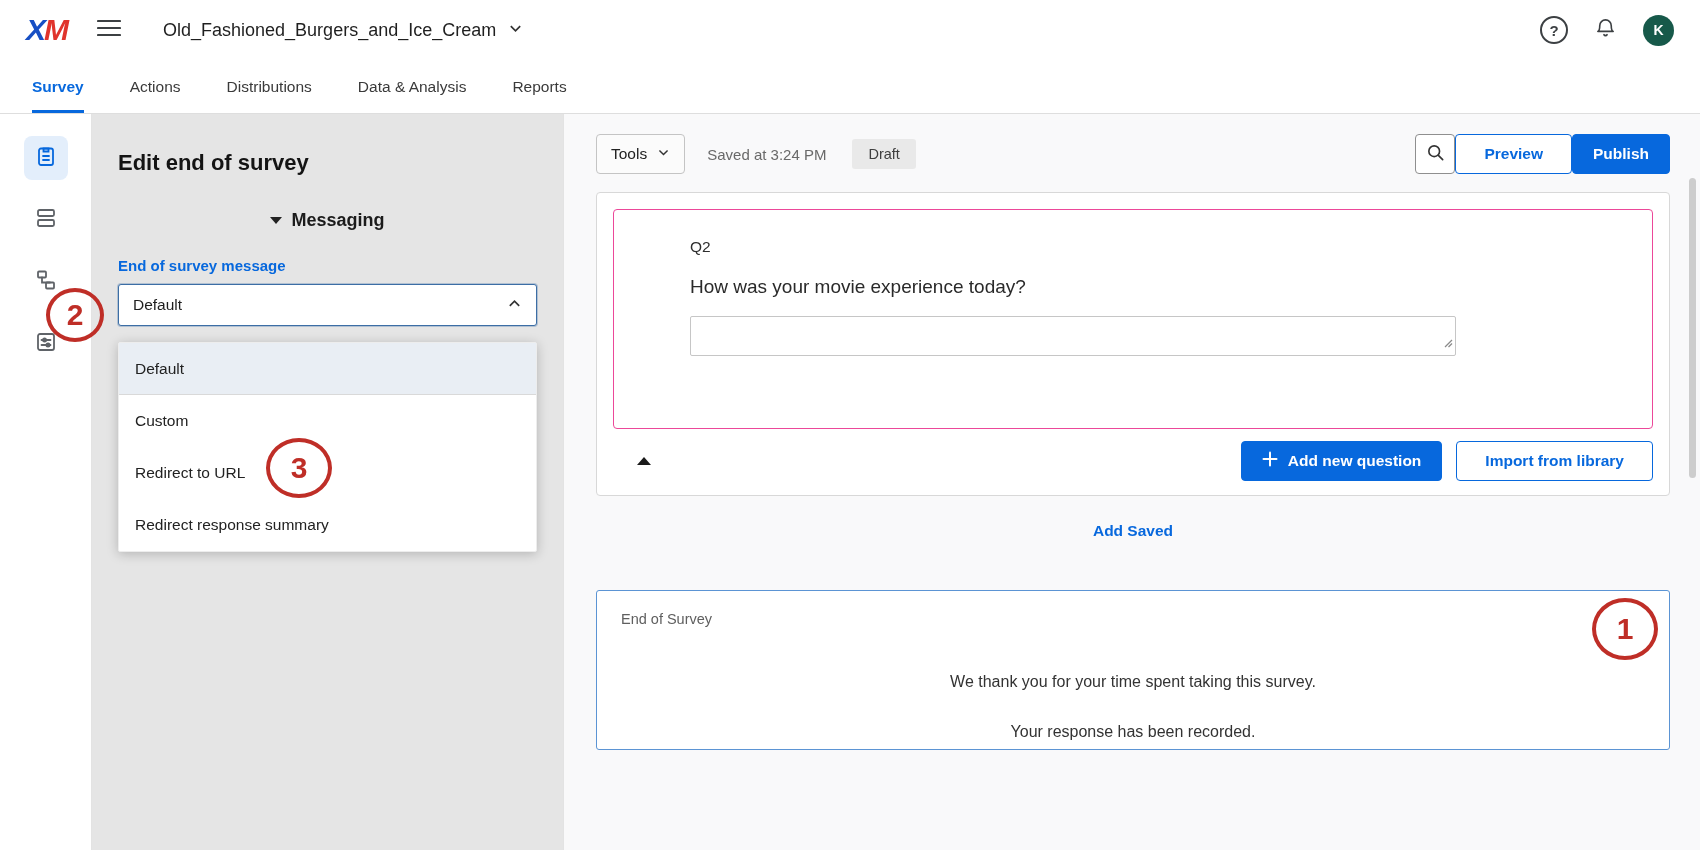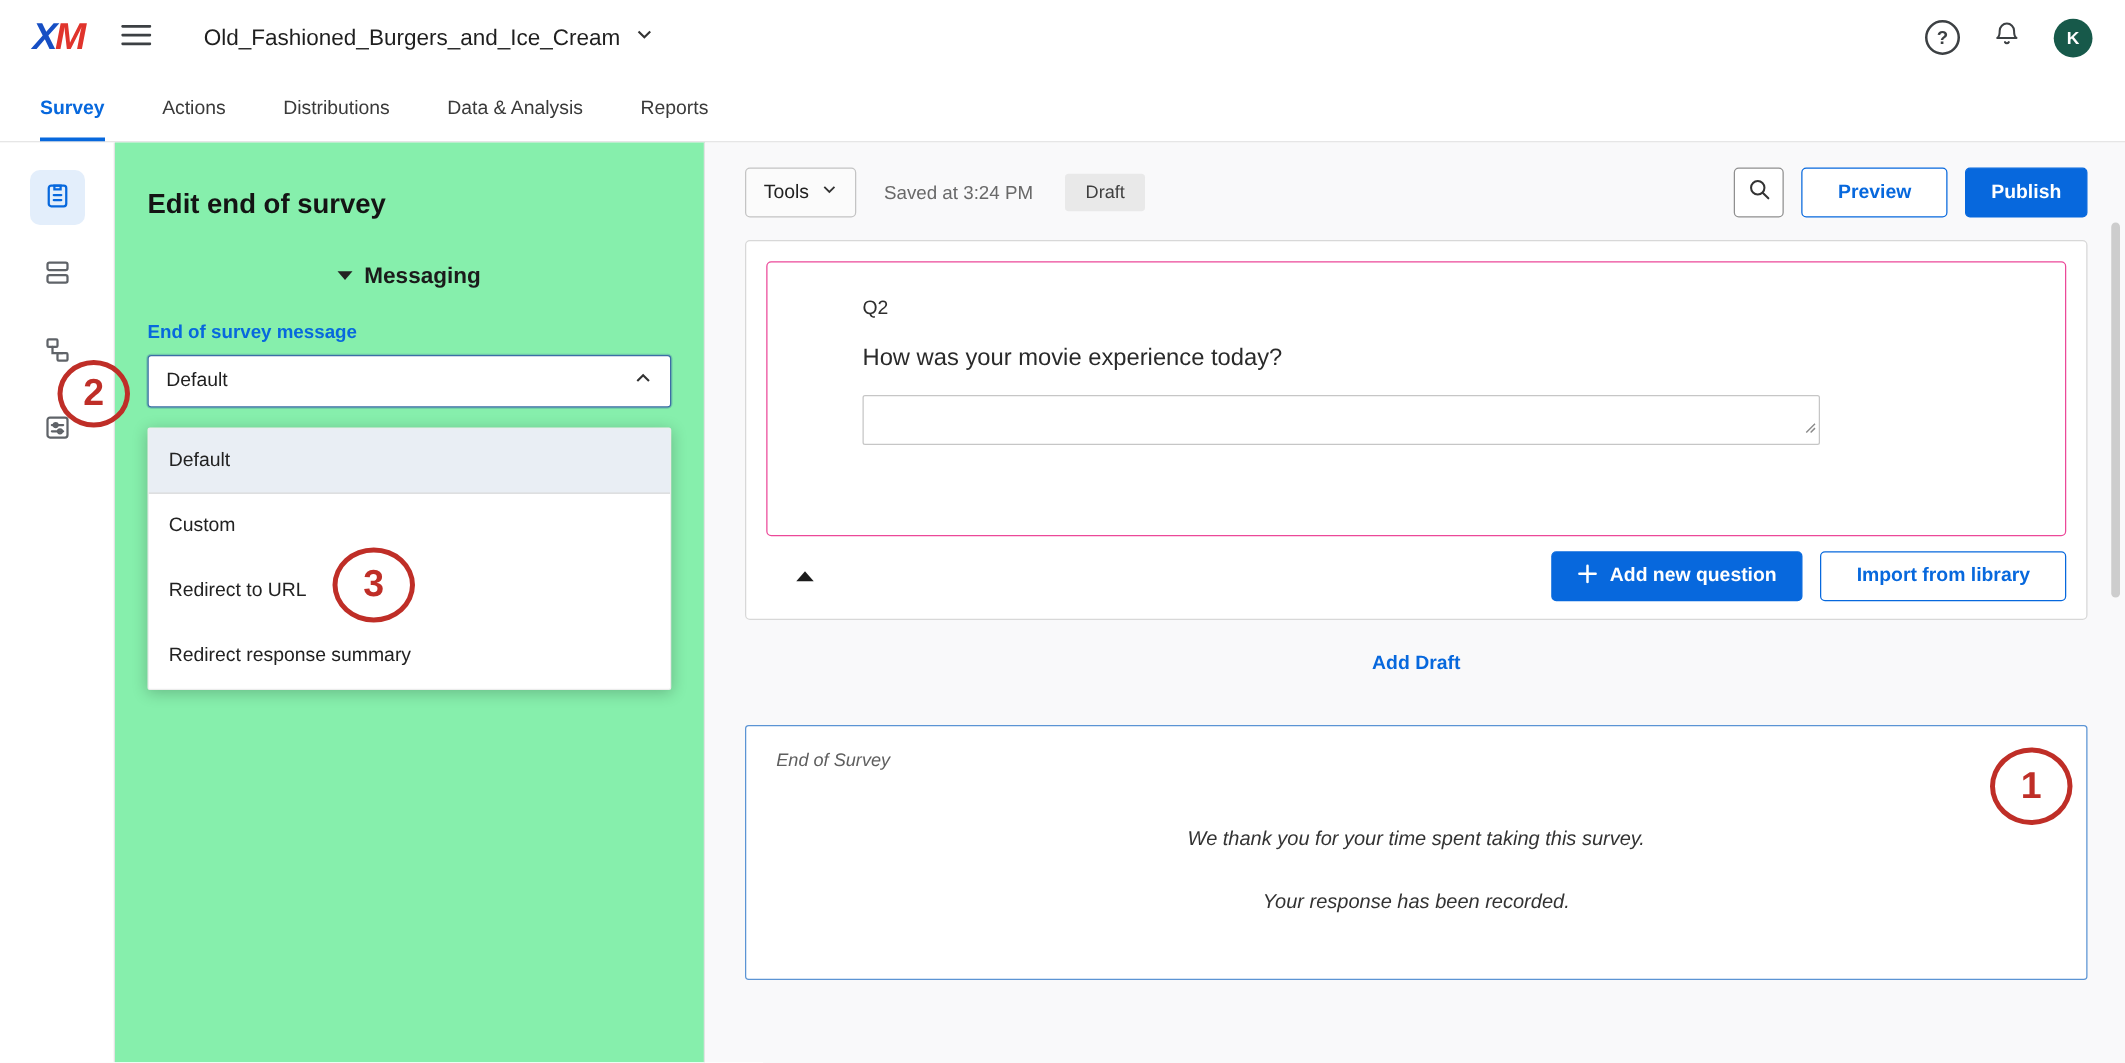--- a/index.html
+++ b/index.html
@@ -30,61 +30,61 @@
   .body { display:flex; height:736px; }
 
   
   .rail { width:92px; border-right:1px solid #e3e3e3; padding-top:22px; display:flex; flex-direction:column; align-items:center; gap:18px; background:#fff; }
   .rail-item { width:44px; height:44px; border-radius:8px; display:flex; align-items:center; justify-content:center; cursor:pointer; }
   .rail-item.active { background:#e3eefb; }
   .rail-item svg { stroke:#5f6368; }
   .rail-item.active svg { stroke:#0768dd; }
 
   
-  .panel { width:472px; border-right:1px solid #e3e3e3; padding:36px 26px 4px 26px; background:#86efac; }
+  .panel { width:472px; border-right:1px solid #e3e3e3; padding:36px 26px 4px 26px; background:#e5e5e5; }
   .panel-title { font-size:22px; font-weight:700; color:#141414; line-height:26px; }
   .section-row { margin-top:34px; display:flex; align-items:center; gap:9px; cursor:pointer;justify-content:center; }
   .caret-down { width:0; height:0; border-left:6px solid transparent; border-right:6px solid transparent; border-top:7px solid #222; }
   .section-label { font-size:18px; font-weight:700; color:#1b1b1b; }
   .field-label { margin-top:26px; font-size:15px; font-weight:600; color:#0768dd; cursor:pointer; }
   .select-box { margin-top:10px; height:42px; border:1px solid #3c6ea5; box-shadow:0 0 0 1px rgba(60,110,165,0.30); border-radius:3px;
                 display:flex; align-items:center; justify-content:space-between; padding:0 14px; font-size:15.5px; color:#1f1f1f; background:#fff; cursor:pointer; }
   .menu { margin-top:16px; background:#fff; border-radius:2px; box-shadow:0 2px 12px rgba(0,0,0,0.22); border:1px solid #ededed; }
   .menu-option { height:52px; display:flex; align-items:center; padding:0 16px; font-size:15.5px; color:#222; cursor:pointer; }
   .menu-option.selected { background:#e9eef4; border-bottom:1px solid #d9d9d9; }
 
   
   .main { flex:1; background:#f9f9fa; padding:20px 30px 0 32px; position:relative; }
   .toolbar { display:flex; align-items:center; height:40px; }
   .tools-btn { height:40px; display:flex; align-items:center; gap:10px; padding:0 14px; background:#fbfbfb;
                border:1px solid #c4c4c4; border-radius:4px; font-size:15.5px; color:#222; cursor:pointer; }
   .saved-text { margin-left:22px; font-size:15px; color:#696969; }
   .badge { margin-left:26px; background:#e9e9e9; color:#3f3f3f; font-size:14.5px; padding:7px 16px; border-radius:3px; }
-  .toolbar-right { margin-left:auto; display:flex; align-items:center; gap:14px; }
+  .toolbar-right { margin-left:auto; display:flex; align-items:center; }
   .icon-btn { width:40px; height:40px; background:#fff; border:1px solid #8f8f8f; border-radius:4px;
               display:flex; align-items:center; justify-content:center; cursor:pointer; }
   .btn { height:40px; border-radius:4px; font-size:15.5px; font-weight:600; display:flex; align-items:center; justify-content:center; cursor:pointer; font-family:"Liberation Sans", sans-serif; }
   .btn-outline { background:#fff; border:1px solid #0768dd; color:#0768dd; padding:0 28px; }
   .btn-solid { background:#0768dd; border:1px solid #0768dd; color:#fff; padding:0 20px; gap:10px; }
 
   .question-card { margin-top:18px; background:#fff; border:1px solid #d8d8d8; border-radius:4px; padding:16px 16px 14px 16px; }
   .question-box { border:1px solid #ec4899; border-radius:4px; min-height:220px; padding:28px 20px 30px 76px; cursor:pointer; }
   .qid { font-size:15.5px; color:#2e2e2e; }
   .question-text { margin-top:20px; font-size:19px; color:#2a2a2a; }
   .answer-wrap { position:relative; margin-top:18px; width:766px; }
   .answer-input { width:766px; height:40px; border:1px solid #c6c6c6; border-radius:2px; background:#fff; resize:none; font-family:"Liberation Sans", sans-serif; font-size:15px; padding:8px 10px; display:block; }
   .resize-grip { position:absolute; right:3px; bottom:4px; pointer-events:none; }
   .card-footer { margin-top:12px; display:flex; align-items:center; }
   .collapse-tri { margin-left:24px; width:0; height:0; border-left:7px solid transparent; border-right:7px solid transparent; border-bottom:8px solid #1b1b1b; cursor:pointer; }
   .footer-btns { margin-left:auto; display:flex; gap:14px; }
 
   .add-block { margin-top:26px; text-align:center; }
   .add-block span { color:#0768dd; font-size:15.5px; font-weight:600; cursor:pointer; }
 
-  .eos-card { margin-top:40px; background:#fff; border:1px solid #5b94d4; border-radius:3px; height:204px; padding:20px 24px; position:relative; cursor:pointer;font-style:italic; }
+  .eos-card { margin-top:50px; background:#fff; border:1px solid #5b94d4; border-radius:3px; height:160px; padding:20px 24px; position:relative; cursor:pointer; }
   .eos-label { font-size:14.5px; color:#5f5f5f; }
   .eos-line1 { margin-top:46px; text-align:center; font-size:16px; color:#333; }
   .eos-line2 { margin-top:32px; text-align:center; font-size:16px; color:#333; }
 
   .scroll-thumb { position:absolute; right:4px; top:64px; width:7px; height:300px; background:#cdcdcd; border-radius:4px; }
 
   
   .annot { position:absolute; border:4px solid #bf2e27; border-radius:50%; color:#bf2e27;
            display:flex; align-items:center; justify-content:center; font-size:30px; font-weight:700; z-index:50; background:transparent; }
   .annot-1 { left:1592px; top:598px; width:66px; height:62px; }
@@ -266,21 +266,21 @@
                   </svg>
               </span>
               <span>Add new question</span>
             </div>
             <div class="btn btn-outline">Import from library</div>
           </div>
         </div>
       </div>
 
       <div class="add-block">
-        <span>Add Draft</span>
+        <span>Add Saved</span>
       </div>
 
       <div class="eos-card">
         <div class="eos-label">End of Survey</div>
         <div class="eos-line1">We thank you for your time spent taking this survey.</div>
         <div class="eos-line2">Your response has been recorded.</div>
       </div>
 
       <div class="scroll-thumb"></div>
     </div>

